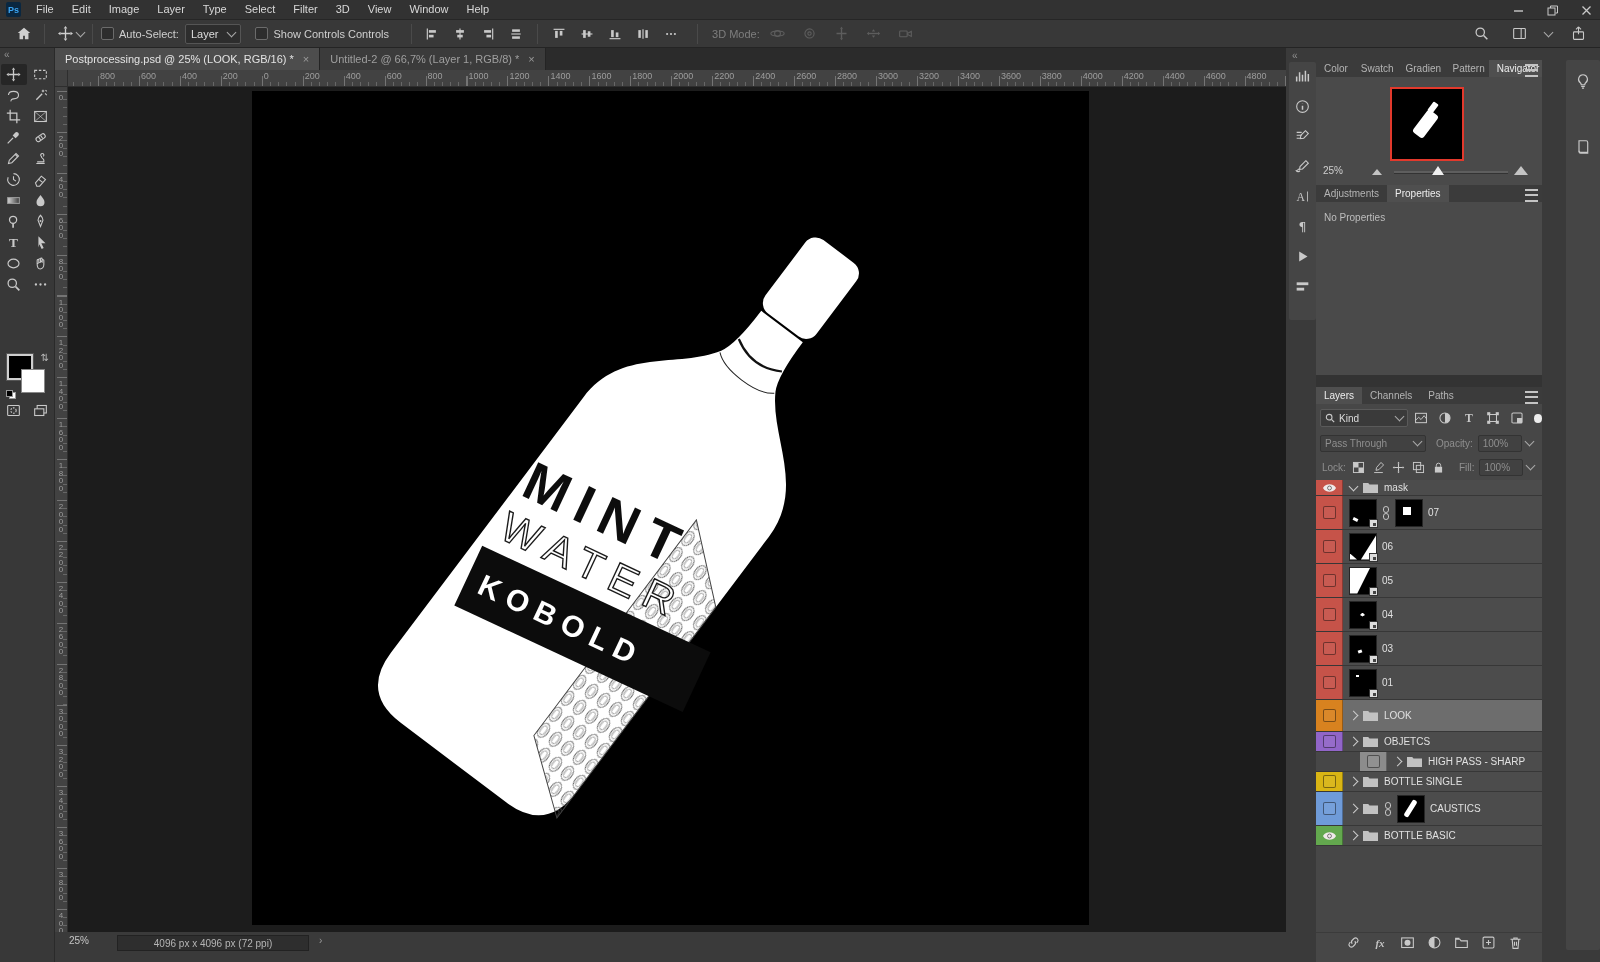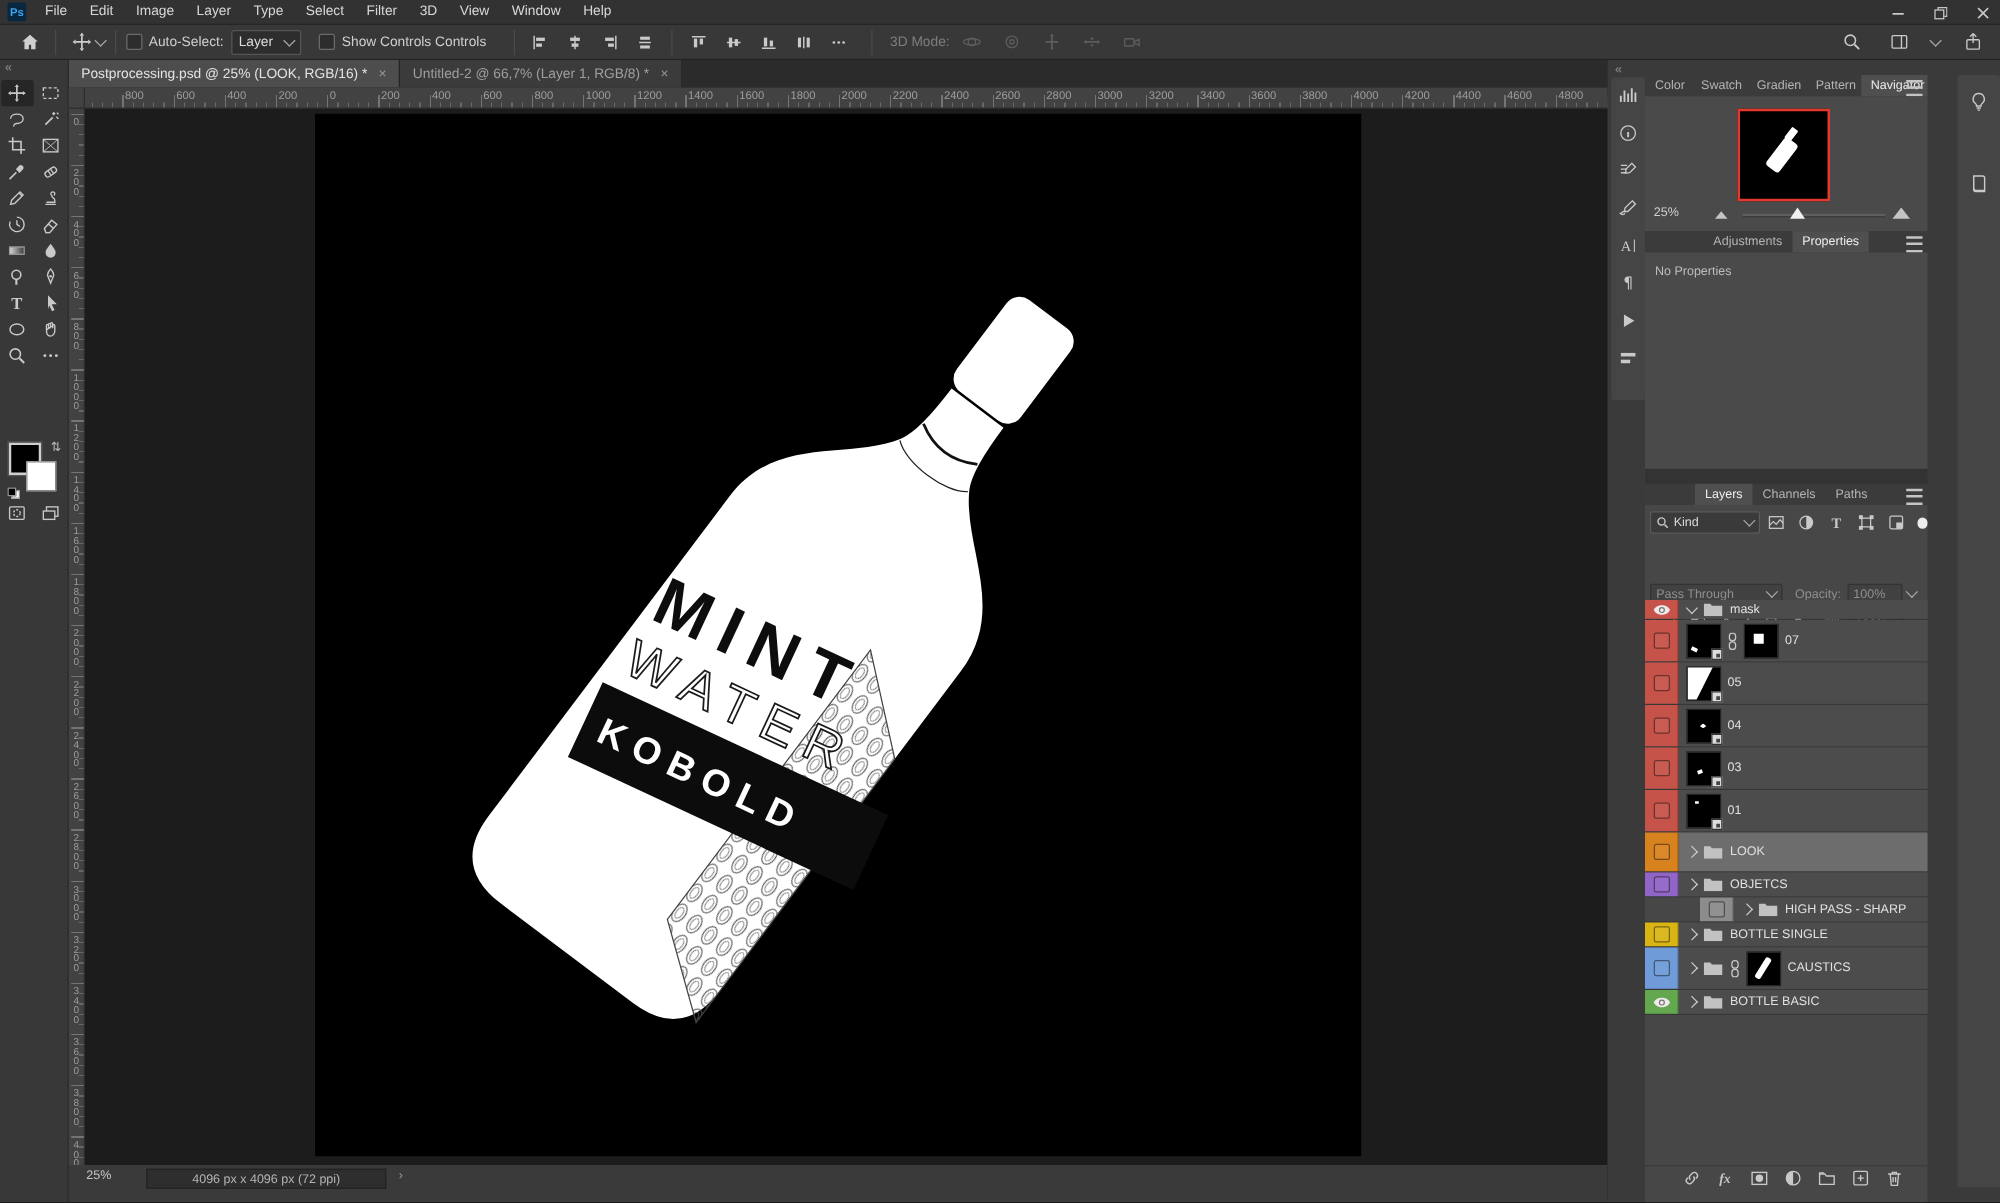--- a/index.html
+++ b/index.html
@@ -81,21 +81,21 @@
                font-size:10px;display:flex;align-items:center;justify-content:center;}
   #status-arrow{margin-left:10px;color:#9a9a9a;font-size:10px;}
 
   
   #rightdock{position:absolute;left:1286px;top:48px;width:314px;height:914px;background:#3a3a3a;}
   #dock-collapse{position:absolute;left:6px;top:2px;color:#8f8f8f;font-size:10px;}
   #iconstrip{position:absolute;left:3px;top:14px;width:27px;height:258px;background:#454545;border-radius:2px;
              display:flex;flex-direction:column;align-items:center;padding-top:4px;box-sizing:border-box;gap:9px;}
   .strip-icon{width:22px;height:21px;display:flex;align-items:center;justify-content:center;color:#c9c9c9;}
   #panels{position:absolute;left:30px;top:12px;width:226px;height:902px;}
-  .ptabs{position:relative;height:17px;background:#3b3b3b;display:flex;align-items:stretch;justify-content:center;}
+  .ptabs{position:relative;height:17px;background:#3b3b3b;display:flex;align-items:stretch;}
   .ptab{padding:0 8px;font-size:10px;line-height:17px;color:#b4b4b4;white-space:nowrap;overflow:hidden;}
   .ptab.active{background:#4f4f4f;color:#ededed;}
   .pmenu{position:absolute;right:4px;top:4px;width:13px;height:9px;border-top:2px solid #c4c4c4;border-bottom:2px solid #c4c4c4;}
   .pmenu::before{content:"";display:block;margin-top:3px;border-top:2px solid #c4c4c4;}
   #navbody{position:relative;height:108px;background:#4a4a4a;}
   #navthumb{position:absolute;left:74px;top:10px;width:70px;height:70px;background:#000;border:2px solid #e2392c;}
   #navthumb::before{content:"";position:absolute;left:27px;top:21px;width:13px;height:28px;background:#fff;border-radius:3px;transform:rotate(37deg);}
   #navthumb::after{content:"";position:absolute;left:38px;top:13px;width:6px;height:11px;background:#fff;border-radius:1px;transform:rotate(37deg);}
   #navzoomrow{position:absolute;left:0;bottom:6px;width:100%;height:16px;}
   #navzoom{position:absolute;left:7px;top:2px;font-size:10px;color:#cfcfcf;}
@@ -107,21 +107,21 @@
   #propbody{position:relative;height:173px;background:#4a4a4a;}
   #noprops{position:absolute;left:8px;top:10px;font-size:10px;color:#bdbdbd;}
   #seam{height:12px;background:#333;}
   #layersbody{position:relative;height:558px;background:#474747;}
   #filterrow{position:absolute;left:0;top:2px;width:226px;height:24px;display:flex;align-items:center;}
   #kindbox{margin-left:4px;width:82px;height:16px;background:#3a3a3a;border:1px solid #5a5a5a;border-radius:2px;
            display:flex;align-items:center;padding:0 4px;gap:4px;color:#dcdcdc;font-size:10px;}
   #kindbox .chevdn{margin-left:auto;}
   .filter-icon{width:21px;height:18px;display:flex;align-items:center;justify-content:center;color:#c9c9c9;margin-left:3px;}
   #filter-toggle{margin-left:6px;width:9px;height:9px;border-radius:50%;background:#ededed;}
-  #blendrow,#lockrow{position:absolute;left:0;width:226px;height:22px;display:flex;align-items:center;color:#8f8f8f;font-size:10px;margin-top:32px;}
+  #blendrow,#lockrow{position:absolute;left:0;width:226px;height:22px;display:flex;align-items:center;color:#8f8f8f;font-size:10px;}
   #blendrow{top:28px;} #lockrow{top:52px;}
   .dbox{height:15px;background:#414141;border:1px solid #333;border-radius:2px;display:flex;align-items:center;padding:0 4px;gap:8px;color:#8f8f8f;}
   #layerrows{position:absolute;left:0;top:76px;width:226px;}
   .lrow{position:relative;display:flex;align-items:center;border-bottom:1px solid rgba(0,0,0,.22);box-sizing:border-box;}
   .lrow .vis{width:26px;align-self:stretch;flex:0 0 26px;display:flex;align-items:center;justify-content:center;border-right:1px solid rgba(0,0,0,.3);}
   .lrow .content{display:flex;align-items:center;flex:1;align-self:stretch;padding-left:7px;gap:6px;background:#4c4c4c;min-width:0;}
   .lrow.selected .content{background:#6d6d6d;}
   .lname{font-size:10px;color:#e0e0e0;white-space:nowrap;}
   .novis{width:11px;height:11px;border:1px solid rgba(0,0,0,.45);border-radius:2px;background:rgba(255,255,255,.05);}
   .chev{width:6px;height:6px;border-right:1.4px solid #ccc;border-bottom:1.4px solid #ccc;transform:rotate(-45deg);flex:0 0 auto;}
@@ -875,20 +875,31 @@
                 </span>
                 <span class="thumb tm07"></span>
                 <span class="lname">07</span>
               </span>
             </div>
             <div class="lrow" style="height: 34px;">
               <span class="vis" style="background: rgb(198, 83, 73);">
                 <span class="novis"></span>
               </span>
               <span class="content">
+                <span class="thumb t06">
+                  <span class="badge"></span>
+                </span>
+                <span class="lname">06</span>
+              </span>
+            </div>
+            <div class="lrow" style="height: 34px;">
+              <span class="vis" style="background: rgb(198, 83, 73);">
+                <span class="novis"></span>
+              </span>
+              <span class="content">
                 <span class="thumb t05">
                   <span class="badge"></span>
                 </span>
                 <span class="lname">05</span>
               </span>
             </div>
             <div class="lrow" style="height: 34px;">
               <span class="vis" style="background: rgb(198, 83, 73);">
                 <span class="novis"></span>
               </span>

